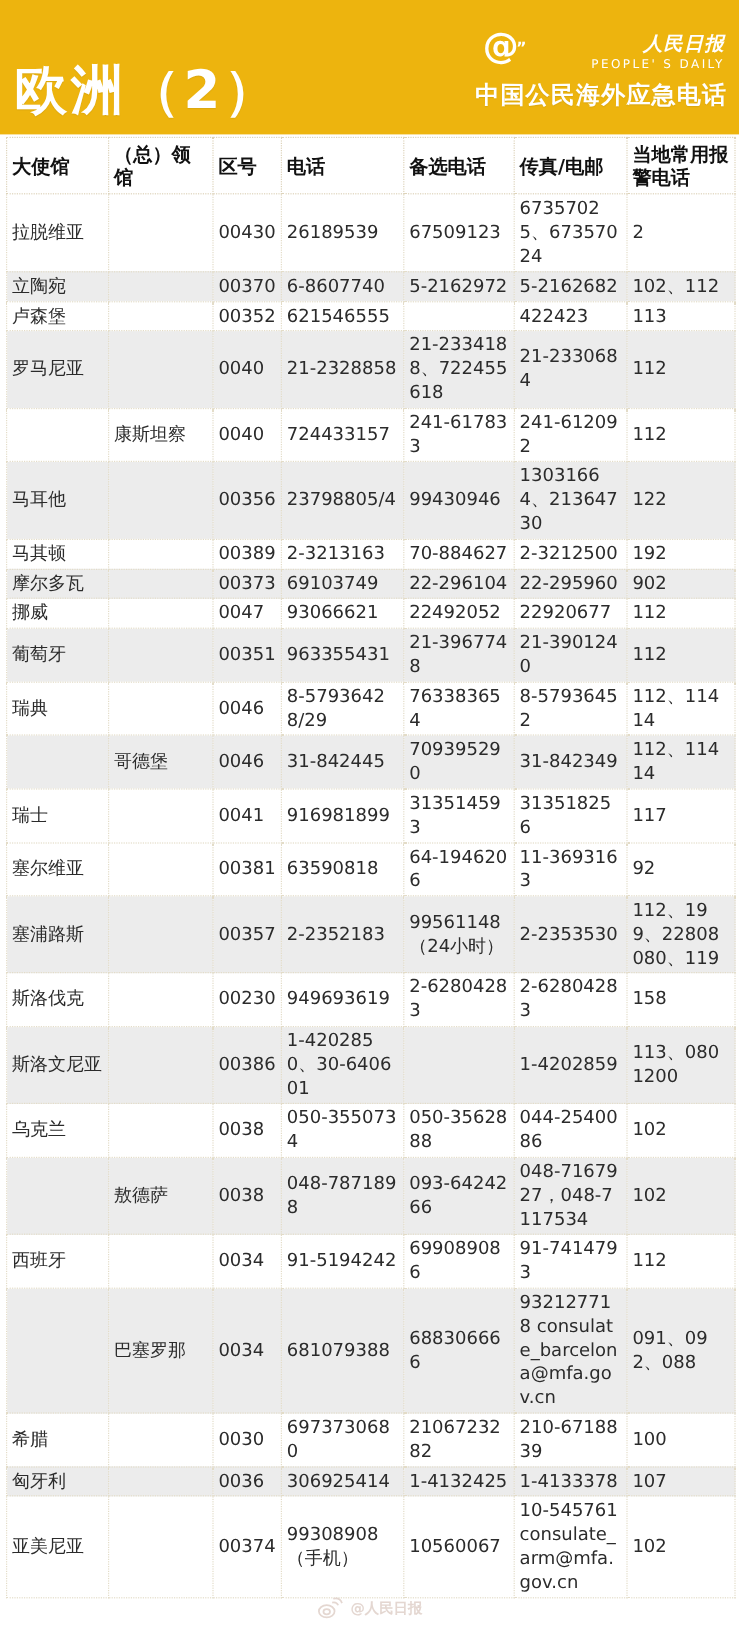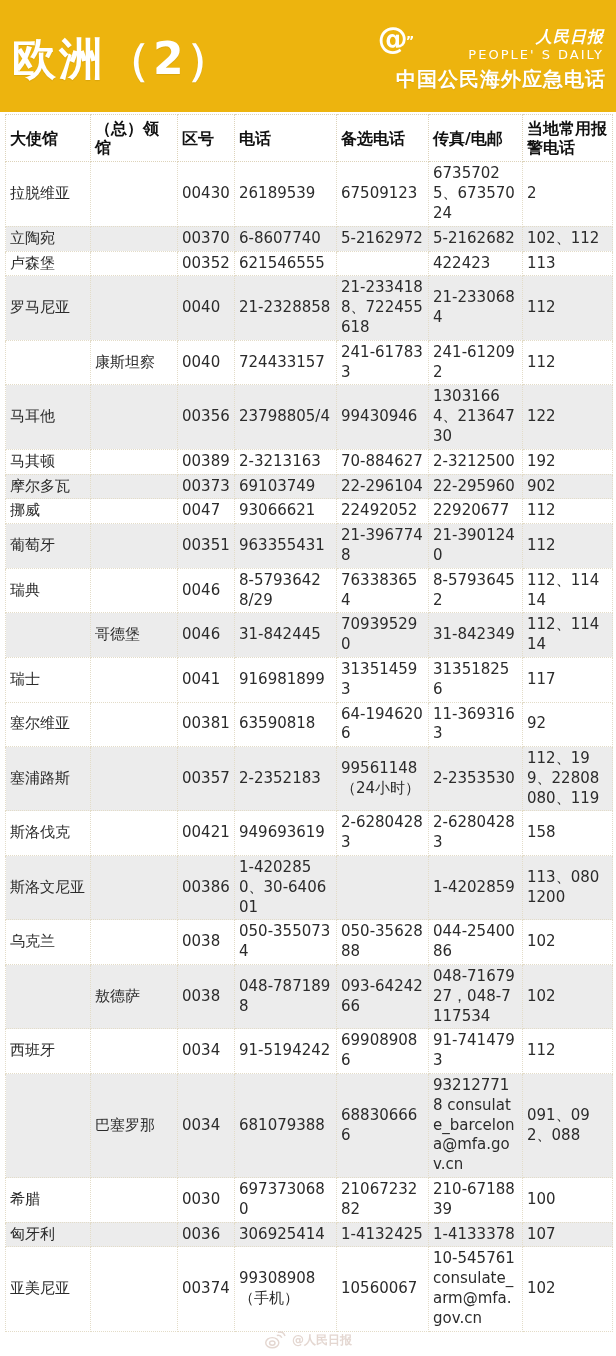--- a/index.html
+++ b/index.html
@@ -7,35 +7,35 @@
     width:616px;height:1356px;overflow:hidden;background:#ffffff;
     font-family:"DejaVu Sans","Liberation Sans",sans-serif;
   }
   .page{width:616px;height:1356px;position:relative;background:#fff;}
 
   
   .masthead{
     position:relative;width:616px;height:112px;background:#EDB40E;
   }
   .main-title{
-    position:absolute;left:12px;top:30px;
+    position:absolute;left:12px;top:46px;
     color:#fff;font-size:44px;font-weight:bold;letter-spacing:3px;
     text-shadow:0 1px 1px rgba(0,0,0,.08);
   }
   .logo{
     position:absolute;right:12px;top:24px;color:#fff;text-align:right;
     display:flex;align-items:flex-start;gap:4px;
   }
   .logo .at-icon{
     font-size:30px;font-weight:bold;line-height:30px;position:relative;top:0;
   }
   .logo .arcs{font-size:13px;position:relative;top:-4px;left:-2px;}
   .logo-text-block{display:flex;flex-direction:column;align-items:flex-end;}
   .logo-cn{font-size:16px;font-weight:bold;line-height:26px;letter-spacing:1px;font-style:italic;}
-  .logo-en{font-size:13px;letter-spacing:2px;line-height:10px;padding-left:48px;}
+  .logo-en{font-size:10px;letter-spacing:2px;line-height:10px;padding-left:48px;}
   .subtitle{
     position:absolute;right:10px;top:66px;
     color:#fff;font-size:20px;font-weight:bold;letter-spacing:1px;
     text-shadow:0 1px 1px rgba(0,0,0,.08);
   }
 
   
   table.phone-table{
     margin:2px 4px 0 5px;width:607px;
     border-collapse:collapse;table-layout:fixed;
@@ -233,21 +233,21 @@
           <td></td>
           <td>00357</td>
           <td>2-2352183</td>
           <td>99561148（24小时）</td>
           <td>2-2353530</td>
           <td>112、199、22808080、119</td>
         </tr>
         <tr>
           <td>斯洛伐克</td>
           <td></td>
-          <td>00421</td>
+          <td>00230</td>
           <td>949693619</td>
           <td>2-62804283</td>
           <td>2-62804283</td>
           <td>158</td>
         </tr>
         <tr class="alt">
           <td>斯洛文尼亚</td>
           <td></td>
           <td>00386</td>
           <td>1-4202850、30-640601</td>

